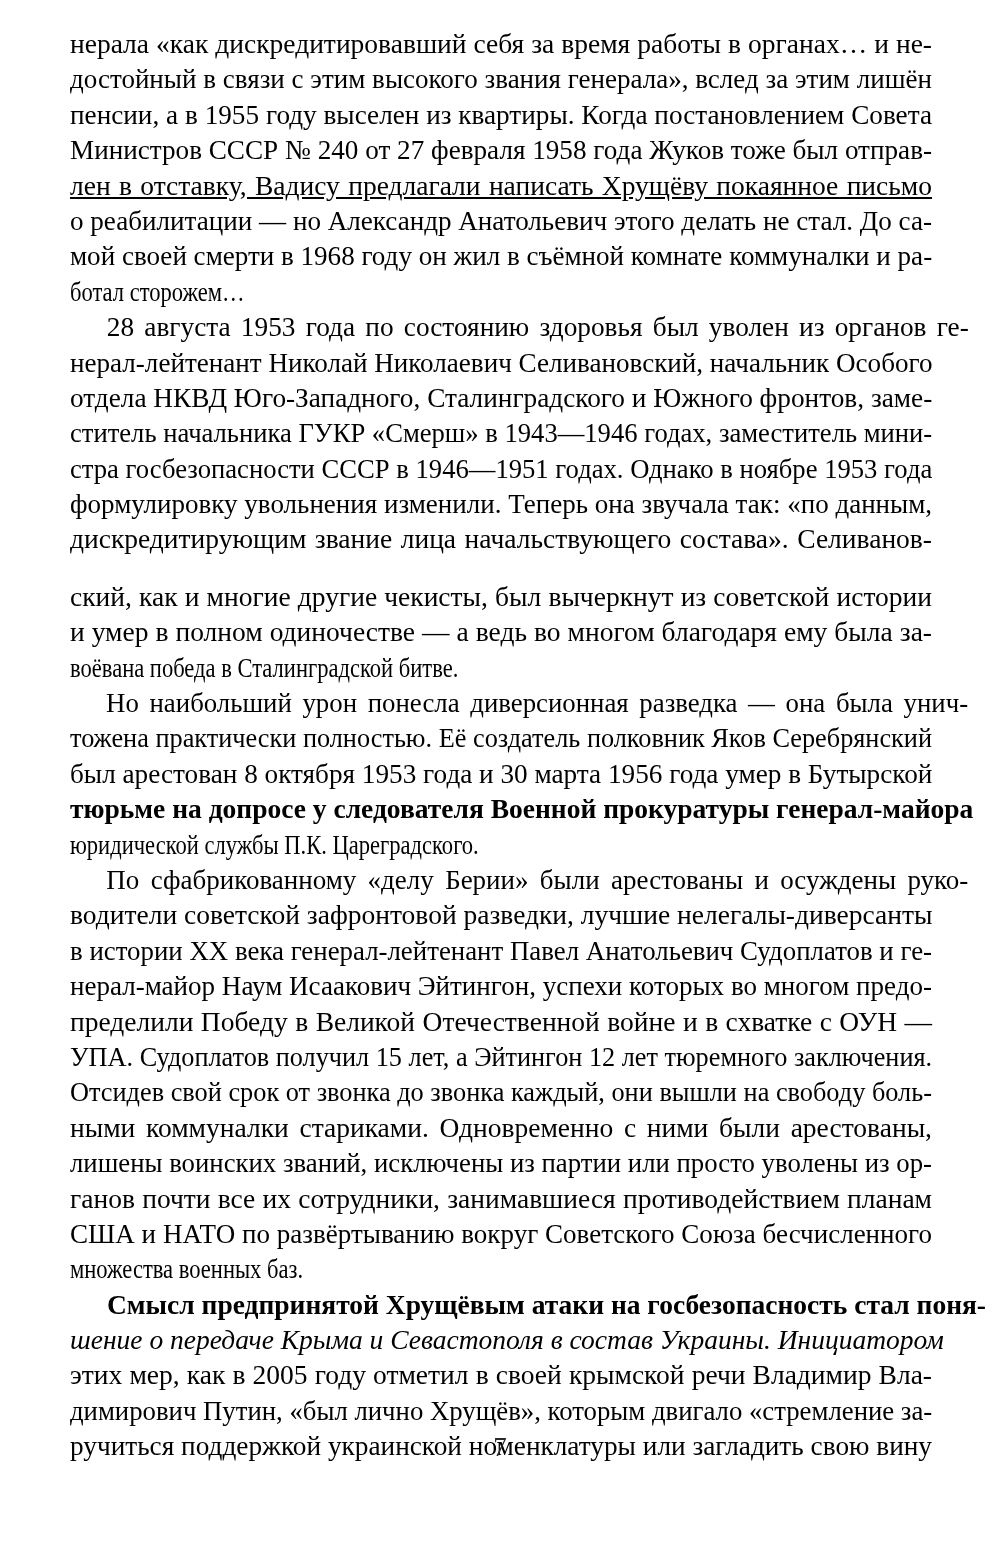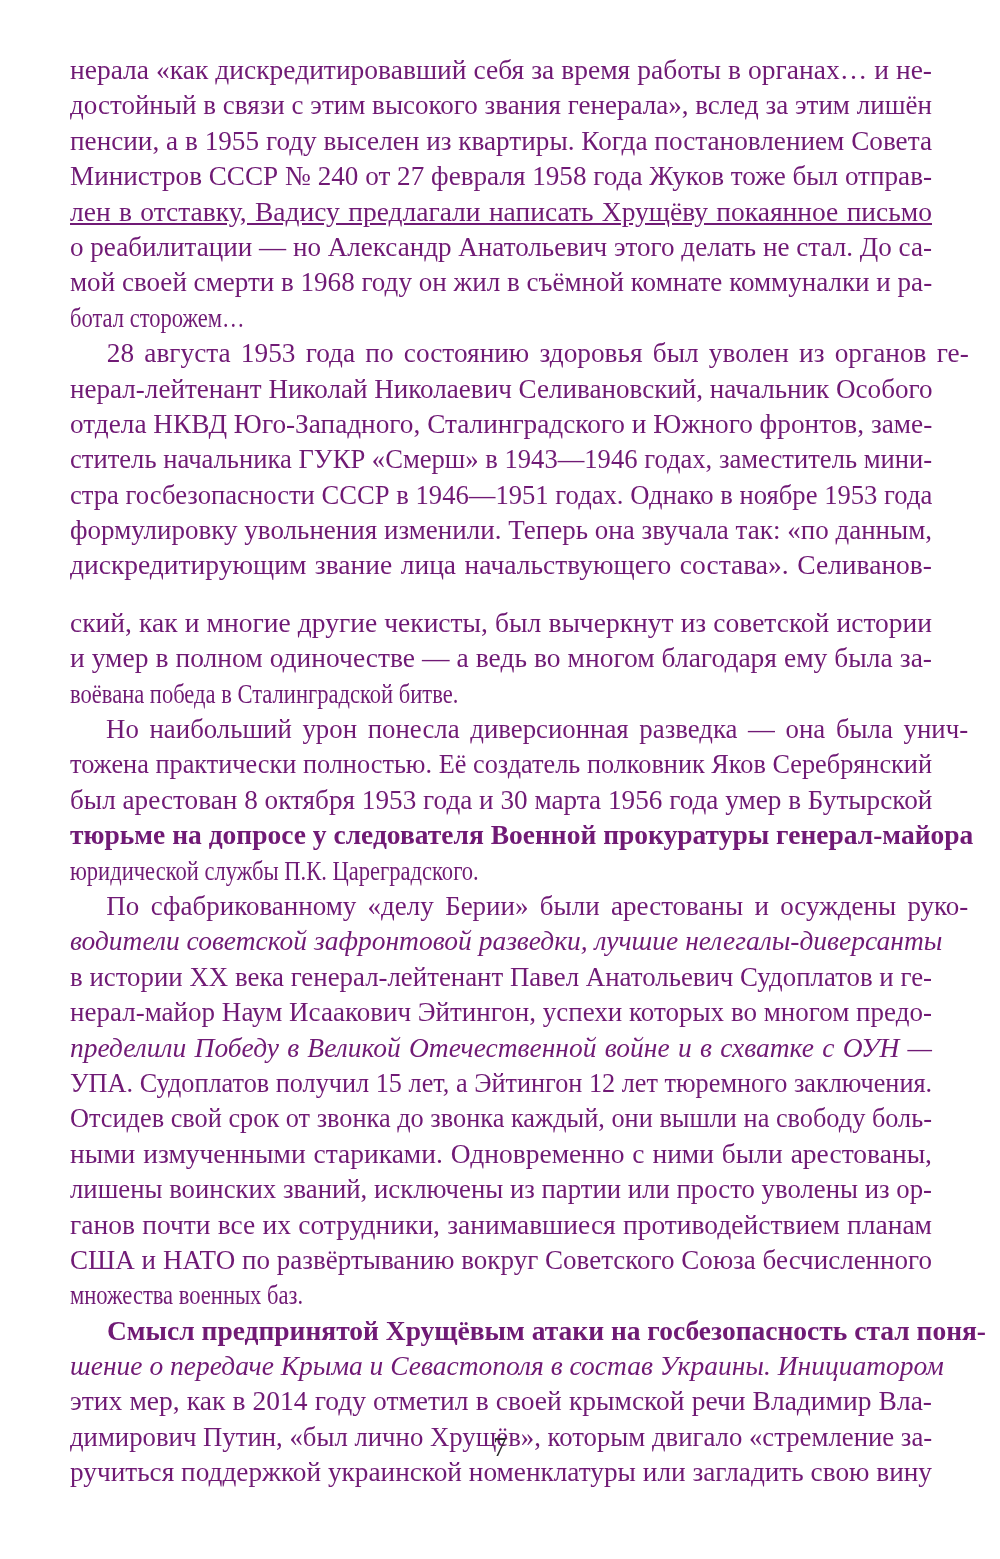--- a/index.html
+++ b/index.html
@@ -1,20 +1,20 @@
 <!DOCTYPE html>
 <html><head>
 <meta charset="utf-8">
 <style>
   html, body { margin: 0; padding: 0; background: #ffffff; }
   body { width: 1000px; height: 1559px; position: relative; overflow: hidden; }
   .page {
-    position: absolute; left: 70px; top: 52px; width: 862px;
+    position: absolute; left: 70px; top: 26px; width: 862px;
     font-family: "Liberation Serif", "DejaVu Serif", serif;
-    font-size: 27.5px; line-height: 35.4px; color: #701a75;
+    font-size: 27.5px; line-height: 35.4px; color: #000000;
   }
   .line {
     display: block; white-space: nowrap; text-align: justify;
     text-align-last: justify; height: 35.4px;
     transform-origin: left center;
   }
   .line.last { text-align-last: left; }
   .line.indent { padding-left: 37px; }
   .pagenum {
     position: absolute; left: 0; width: 1000px; top: 1432px;
@@ -50,33 +50,33 @@
     </div>
     <div>
       <span class="line indent" style="display: block; width: 884px; transform: scaleX(0.975113);">Но наибольший урон понесла диверсионная разведка — она была унич-</span>
       <span class="line" style="display: block; width: 902px; transform: scaleX(0.955654);">тожена практически полностью. Её создатель полковник Яков Серебрянский</span>
       <span class="line" style="display: block; width: 871px; transform: scaleX(0.989667);">был арестован 8 октября 1953 года и 30 марта 1956 года умер в Бутырской</span>
       <span class="line" style="display: block; width: 862px; transform: scaleX(1); font-weight: bold;">тюрьме на допросе у следователя Военной прокуратуры генерал-майора</span>
       <span class="line last" style="display: block; width: auto; transform: scaleX(0.82);">юридической службы П.К. Цареградского.</span>
     </div>
     <div>
       <span class="line indent" style="display: block; width: 878px; transform: scaleX(0.981777);">По сфабрикованному «делу Берии» были арестованы и осуждены руко-</span>
-      <span class="line" style="display: block; width: 862px; transform: scaleX(1); font-style: italic;">водители советской зафронтовой разведки, лучшие нелегалы-диверсанты</span>
+      <span class="line" style="display: block; width: 862px; transform: scaleX(1);">водители советской зафронтовой разведки, лучшие нелегалы-диверсанты</span>
       <span class="line" style="display: block; width: 883px; transform: scaleX(0.976217);">в истории XX века генерал-лейтенант Павел Анатольевич Судоплатов и ге-</span>
       <span class="line" style="display: block; width: 877px; transform: scaleX(0.982896);">нерал-майор Наум Исаакович Эйтингон, успехи которых во многом предо-</span>
-      <span class="line" style="display: block; width: 862px; transform: scaleX(1); font-style: italic;">пределили Победу в Великой Отечественной войне и в схватке с ОУН —</span>
+      <span class="line" style="display: block; width: 862px; transform: scaleX(1);">пределили Победу в Великой Отечественной войне и в схватке с ОУН —</span>
       <span class="line" style="display: block; width: 903px; transform: scaleX(0.954596);">УПА. Судоплатов получил 15 лет, а Эйтингон 12 лет тюремного заключения.</span>
       <span class="line" style="display: block; width: 901px; transform: scaleX(0.956715);">Отсидев свой срок от звонка до звонка каждый, они вышли на свободу боль-</span>
-      <span class="line" style="display: block; width: 862px; transform: scaleX(1);">ными измученными стариками. Одновременно с ними были арестованы,</span>
+      <span class="line" style="display: block; width: 862px; transform: scaleX(1);">ными коммуналки стариками. Одновременно с ними были арестованы,</span>
       <span class="line" style="display: block; width: 886px; transform: scaleX(0.972912);">лишены воинских званий, исключены из партии или просто уволены из ор-</span>
       <span class="line" style="display: block; width: 862px; transform: scaleX(1);">ганов почти все их сотрудники, занимавшиеся противодействием планам</span>
       <span class="line" style="display: block; width: 877px; transform: scaleX(0.982896);">США и НАТО по развёртыванию вокруг Советского Союза бесчисленного</span>
       <span class="line last" style="display: block; width: auto; transform: scaleX(0.82);">множества военных баз.</span>
     </div>
     <div>
       <span class="line indent" style="display: block; width: 862px; transform: scaleX(1); font-weight: bold;">Смысл предпринятой Хрущёвым атаки на госбезопасность стал поня-</span>
       <span class="line" style="display: block; width: 862px; transform: scaleX(1); font-style: italic;">шение о передаче Крыма и Севастополя в состав Украины. Инициатором</span>
-      <span class="line" style="display: block; width: 862px; transform: scaleX(1);">этих мер, как в 2014 году отметил в своей крымской речи Владимир Вла-</span>
+      <span class="line" style="display: block; width: 862px; transform: scaleX(1);">этих мер, как в 2005 году отметил в своей крымской речи Владимир Вла-</span>
       <span class="line" style="display: block; width: 886px; transform: scaleX(0.972912);">димирович Путин, «был лично Хрущёв», которым двигало «стремление за-</span>
       <span class="line" style="display: block; width: 869px; transform: scaleX(0.991945);">ручиться поддержкой украинской номенклатуры или загладить свою вину</span>
     </div>
   </div>
 <div class="pagenum">7</div>
 
 </body></html>

